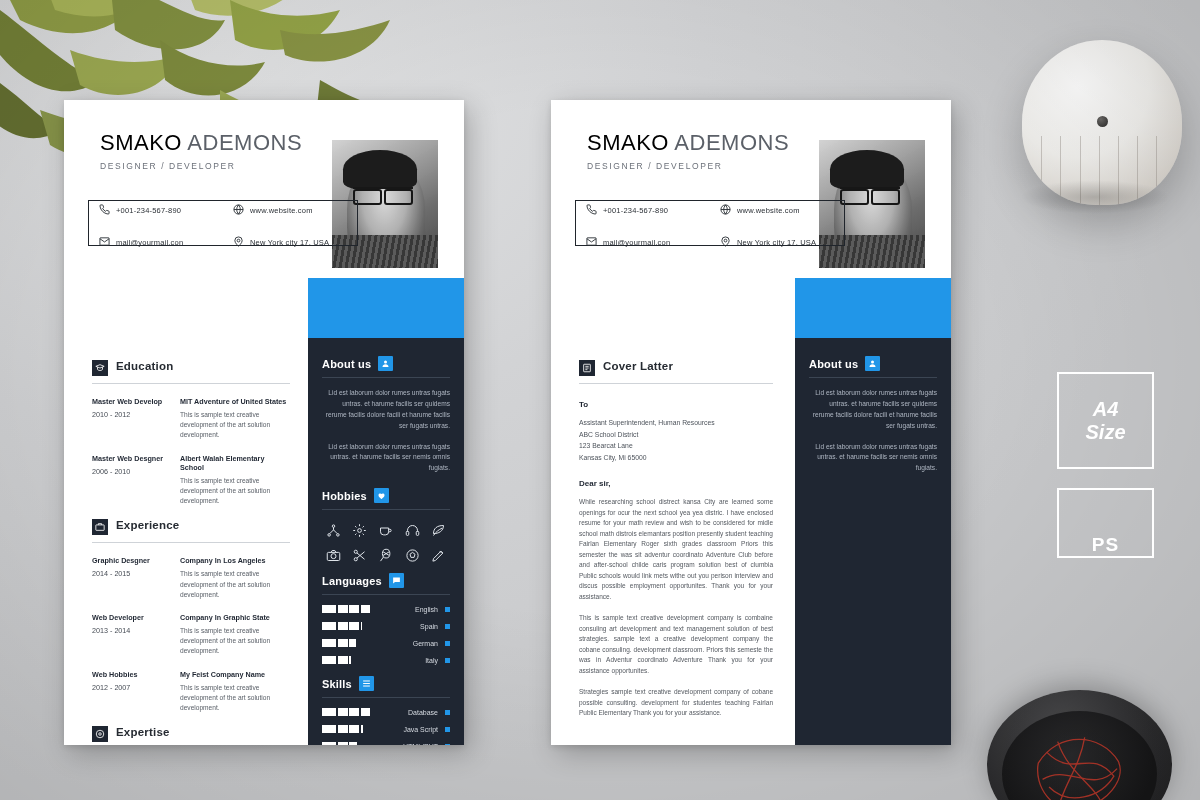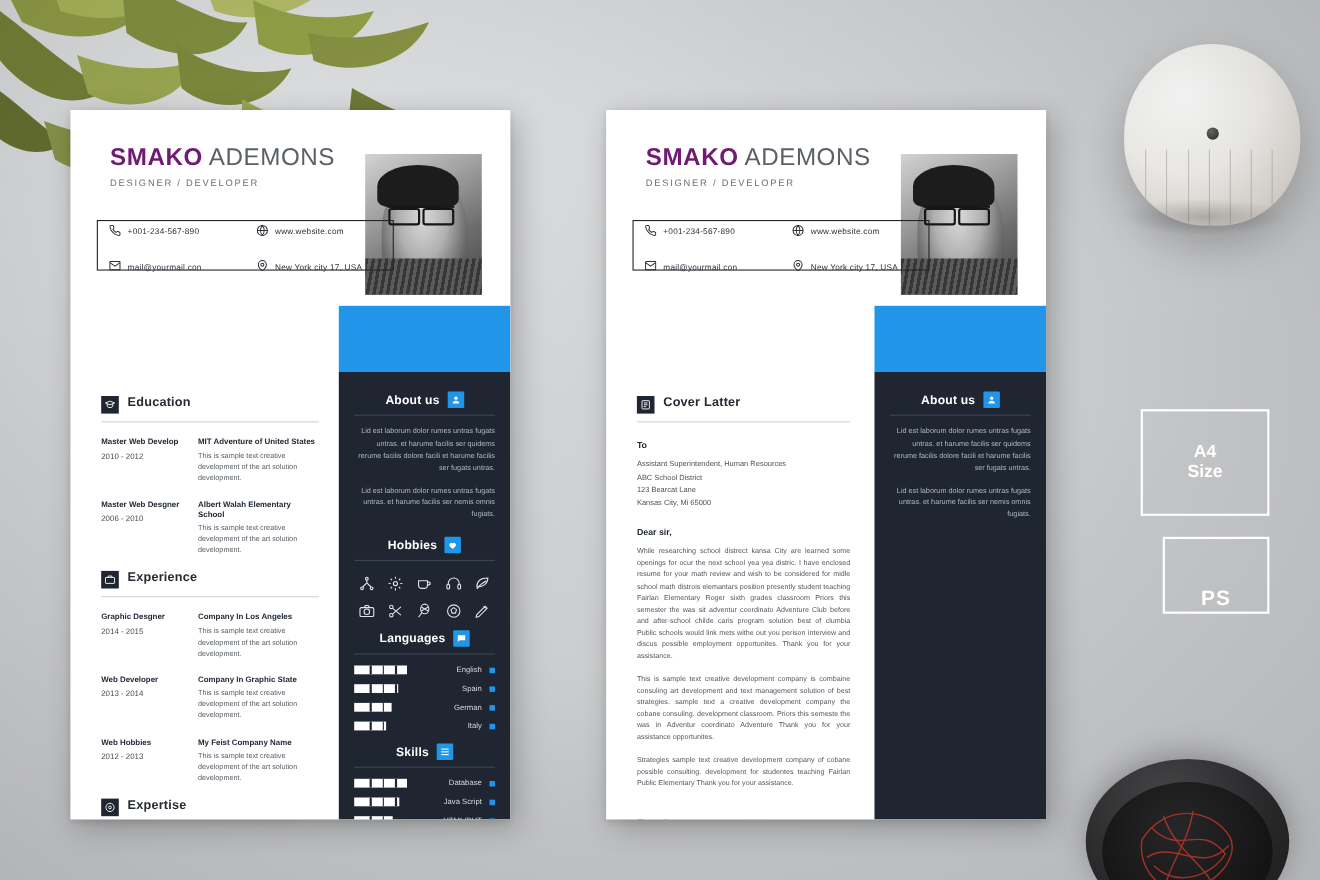--- a/index.html
+++ b/index.html
@@ -70,21 +70,21 @@
     background: #ffffff;
     box-shadow: 6px 8px 26px rgba(0,0,0,.24), 0 2px 6px rgba(0,0,0,.12);
     overflow: hidden;
   }
   .sheet-1 { left: 64px; }
   .sheet-2 { left: 551px; }
 
   
   .cv-head { position: relative; height: 84px; padding: 30px 0 0 36px; }
   .cv-name { font-size: 22px; letter-spacing: .5px; color: #5b6068; font-weight: 400; }
-  .cv-name b { color: #701a75; font-weight: 700; }
+  .cv-name b { color: #000000; font-weight: 400; }
   .cv-role { font-size: 8.5px; letter-spacing: 1.6px; color: #6b7079; margin-top: 5px; }
 
   
   .blue-bar {
     position: absolute; right: 0; top: 178px; height: 60px; width: 156px;
     background: #2196e8;
   }
   .photo {
     position: absolute; right: 26px; top: 40px; width: 106px; height: 128px;
     background: linear-gradient(150deg,#cfcfcf 0%, #9d9d9d 35%, #6e6e6e 65%, #4a4a4a 100%);
@@ -129,21 +129,21 @@
   .ci svg { width: 100%; height: 100%; display: block; }
 
   
   .dark-col {
     position: absolute; right: 0; top: 238px; bottom: 0; width: 156px;
     background: #1f2632;
     padding: 18px 14px 0 14px;
     color: #c4cad4;
   }
   .dark-title {
-    display: flex; align-items: center; justify-content: center; gap: 7px;
+    display: flex; align-items: center; justify-content: flex-start; gap: 7px;
     border-bottom: 1px solid #3b4553; padding-bottom: 6px; margin-bottom: 10px;
   }
   .dark-title .t { font-size: 11px; color: #fff; font-weight: 700; letter-spacing: .2px; }
   .badge {
     width: 15px; height: 15px; background: #2196e8; color: #fff;
     display: flex; align-items: center; justify-content: center; border-radius: 1px;
   }
   .badge svg { width: 9px; height: 9px; }
   .dark-p {
     font-size: 6.6px; line-height: 1.65; text-align: right; color: #aeb6c2; margin-bottom: 10px;
@@ -192,21 +192,21 @@
   .cl-dear { font-size: 8px; font-weight: 700; color: #1f2632; margin: 16px 0 9px; }
   .cl-p { font-size: 6.5px; color: #53585f; line-height: 1.62; margin-bottom: 11px; text-align: justify; }
   .cl-sign { font-size: 7.5px; color: #1f2632; margin-top: 24px; }
 
   
   .spec-box {
     position: absolute; right: 46px; border: 2px solid #fff; color: #fff;
     display: flex; align-items: center; justify-content: center; flex-direction: column;
     text-align: center; line-height: 1.15;
   }
-  .box-a4 { top: 372px; width: 117px; height: 97px; font-size: 16px; font-weight: 700; }
+  .box-a4 { top: 372px; width: 97px; height: 97px; font-size: 20px; font-weight: 700; font-style: italic; }
   .box-ps { top: 488px; width: 97px; height: 70px; font-size: 19px; font-weight: 700; letter-spacing: 1px; justify-content: flex-end; }
 </style>
 </head>
 <body>
 
 <div class="bg-gradient"></div>
 
 <div class="foliage">
   <svg width="420" height="300" viewBox="0 0 420 300">
     <g opacity="0.95">
@@ -374,21 +374,21 @@
           <div class="yrs">2013 - 2014</div>
         </div>
         <div class="r">
           <div class="org">Company In Graphic State</div>
           <div class="desc">This is sample text creative development of the art solution development.</div>
         </div>
       </div>
       <div class="entry">
         <div class="l">
           <div class="role">Web Hobbies</div>
-          <div class="yrs">2012 - 2013</div>
+          <div class="yrs">2012 - 2007</div>
         </div>
         <div class="r">
           <div class="org">My Feist Company Name</div>
           <div class="desc">This is sample text creative development of the art solution development.</div>
         </div>
       </div>
     </div>
 
     <div class="sec-head" style="margin-top:6px">
       <span class="sec-ic">

